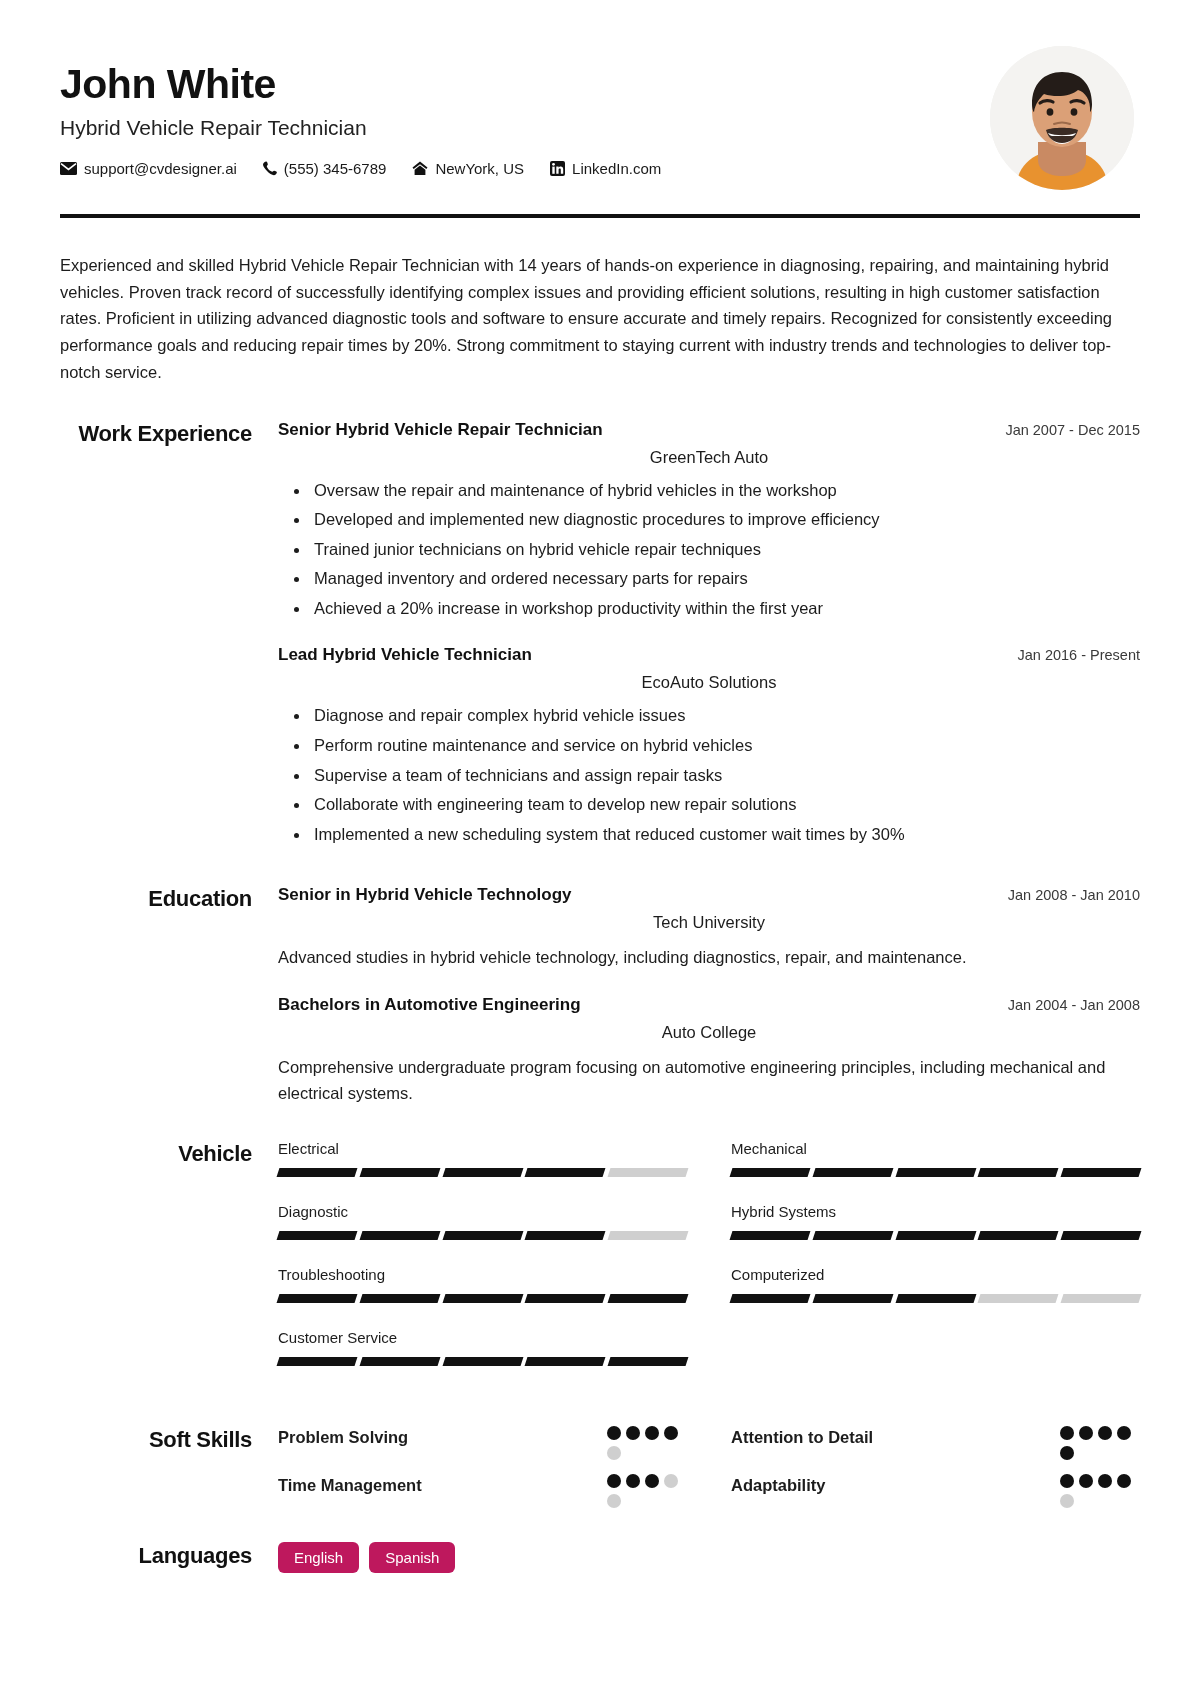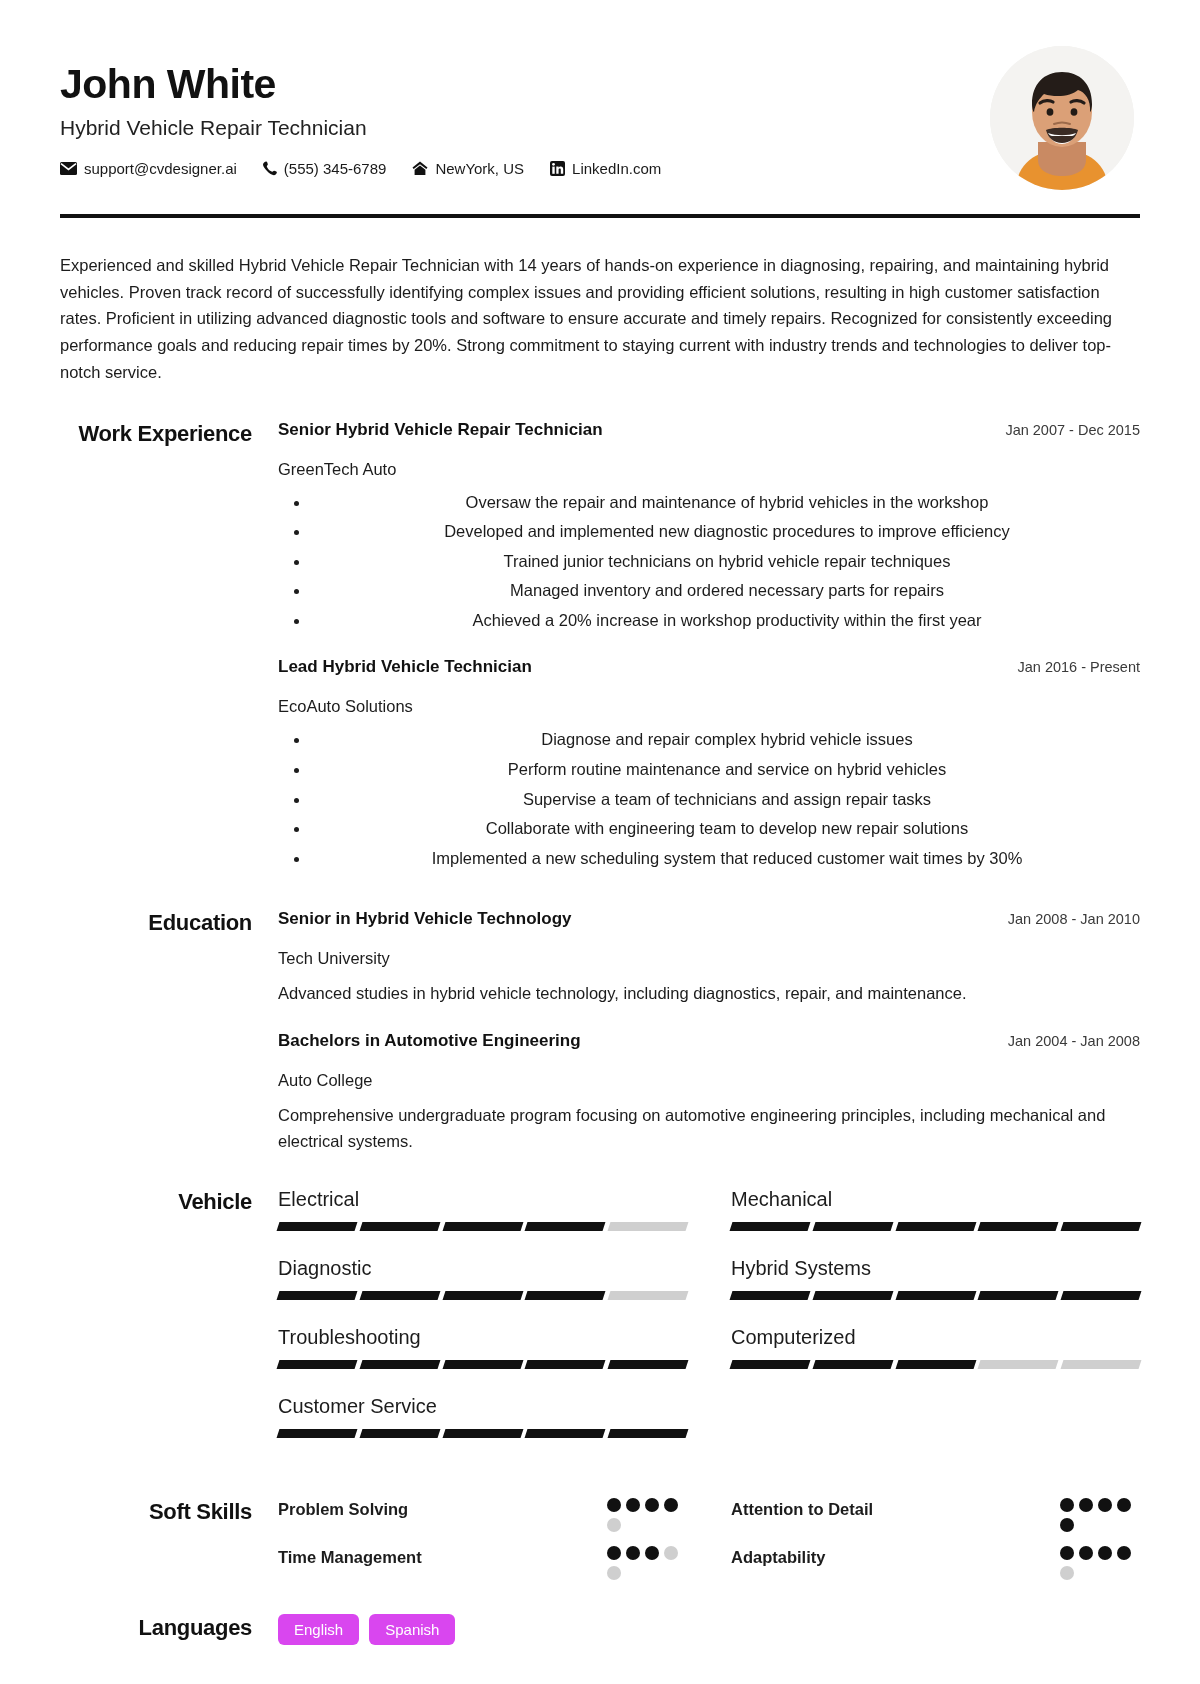--- a/index.html
+++ b/index.html
@@ -47,56 +47,56 @@
   .sec-body { flex: 1; min-width: 0; }
 
   .summary-text { font-size: 16.5px; line-height: 1.62; color: #1c1c1c; }
 
   
   .entry { margin-bottom: 24px; }
   .entry:last-child { margin-bottom: 0; }
   .entry-head { display: flex; align-items: baseline; justify-content: space-between; gap: 16px; }
   .entry-title { font-size: 17px; font-weight: 700; color: #111; }
   .entry-date { font-size: 14.5px; color: #3a3a3a; white-space: nowrap; flex: none; }
-  .entry-org { font-size: 16.5px; color: #1c1c1c; margin-top: 20px; }
+  .entry-org { font-size: 16.5px; color: #1c1c1c; margin-top: 8px; text-align: center; }
   .entry-desc { font-size: 16.5px; line-height: 1.6; color: #1c1c1c; margin-top: 12px; }
-  .bullets { list-style: none; margin-top: 11px; text-align: center; }
+  .bullets { list-style: none; margin-top: 11px; }
   .bullets li {
     position: relative; padding-left: 36px; margin-bottom: 4px;
     font-size: 16.5px; line-height: 1.55; color: #1c1c1c;
   }
   .bullets li::before {
     content: ""; position: absolute; left: 16px; top: 11px;
     width: 5px; height: 5px; border-radius: 50%; background: #1c1c1c;
   }
 
   
   .skills-grid { display: grid; grid-template-columns: 1fr 1fr; column-gap: 44px; row-gap: 0; }
   .skill { margin-bottom: 26px; }
-  .skill-name { font-size: 20px; color: #1c1c1c; margin-bottom: 11px; }
+  .skill-name { font-size: 15px; color: #1c1c1c; margin-bottom: 11px; }
   .bar { display: flex; gap: 5px; }
   .seg {
     flex: 1; height: 9px;
     transform: skewX(-18deg);
     background: #cfcfcf;
   }
   .seg.on { background: #111; }
 
   
   .soft-grid { display: grid; grid-template-columns: 1fr 1fr; column-gap: 44px; row-gap: 14px; }
   .soft { display: flex; align-items: flex-start; justify-content: space-between; gap: 14px; }
   .soft-name { font-size: 16.5px; color: #1c1c1c; padding-top: 2px; font-weight: bold; }
   .dots { display: flex; flex-wrap: wrap; width: 80px; flex: none; gap: 6px 5px; }
   .dot { width: 14px; height: 14px; border-radius: 50%; background: #cfcfcf; }
   .dot.on { background: #111; }
 
   
   .lang-row { display: flex; gap: 10px; flex-wrap: wrap; }
   .lang-pill {
-    background: #d946ef; color: #fff; font-size: 15px;
+    background: #be185d; color: #fff; font-size: 15px;
     padding: 7px 16px; border-radius: 6px; white-space: nowrap;
   }
 </style>
 </head>
 <body>
 
 <div class="page">
 
   <div class="header">
     <div class="header-left">

